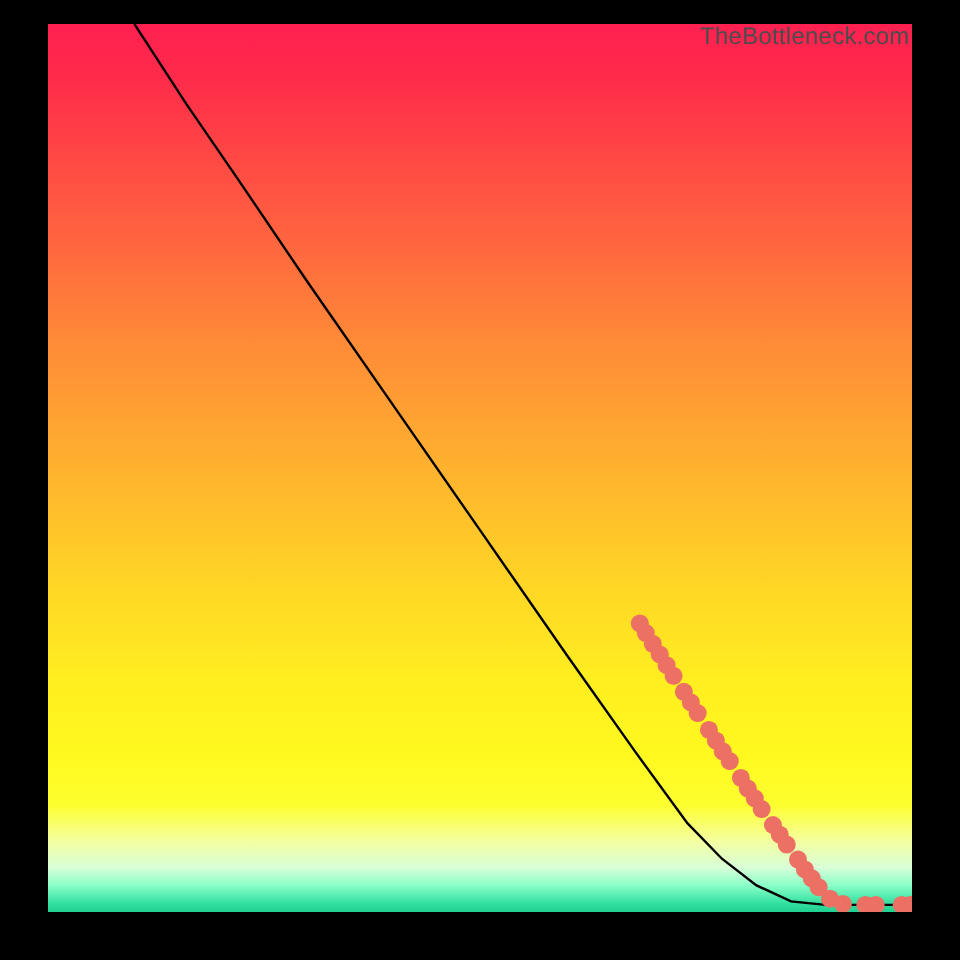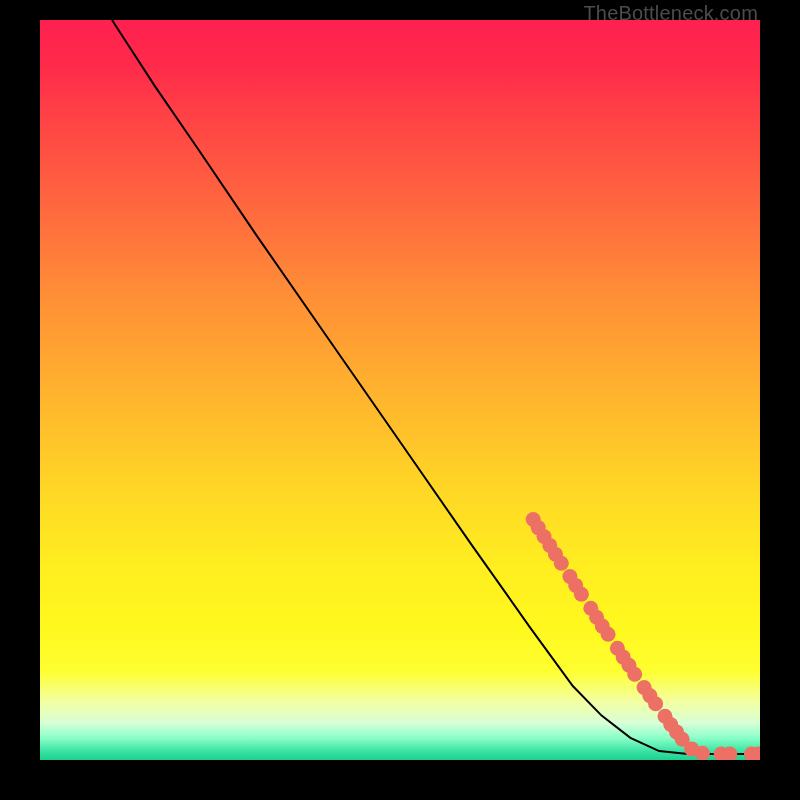--- a/index.html
+++ b/index.html
@@ -30,21 +30,21 @@
       #feff30 88%,
       #f4ffa0 92%,
       #d8ffd8 95%,
       #8affc8 97%,
       #33e0a0 99%,
       #20d090 100%
     );
   }
   .watermark {
     position: absolute;
-    top: 2px;
+    top: 20px;
     right: 42px;
     color: #4c4c4c;
     font-size: 20px;
     font-weight: 500;
     letter-spacing: 0.2px;
   }
   svg.plot {
     position: absolute;
     left: 40px;
     top: 20px;

